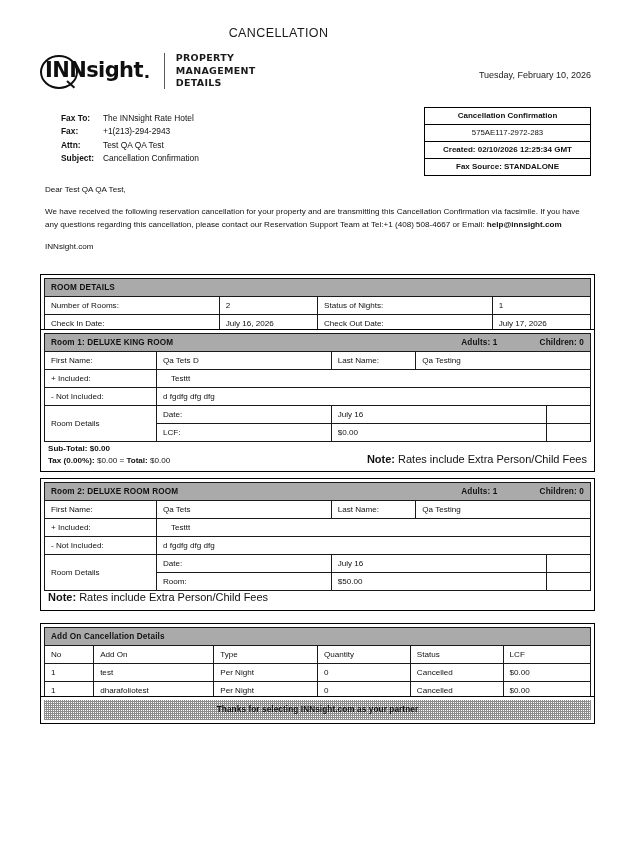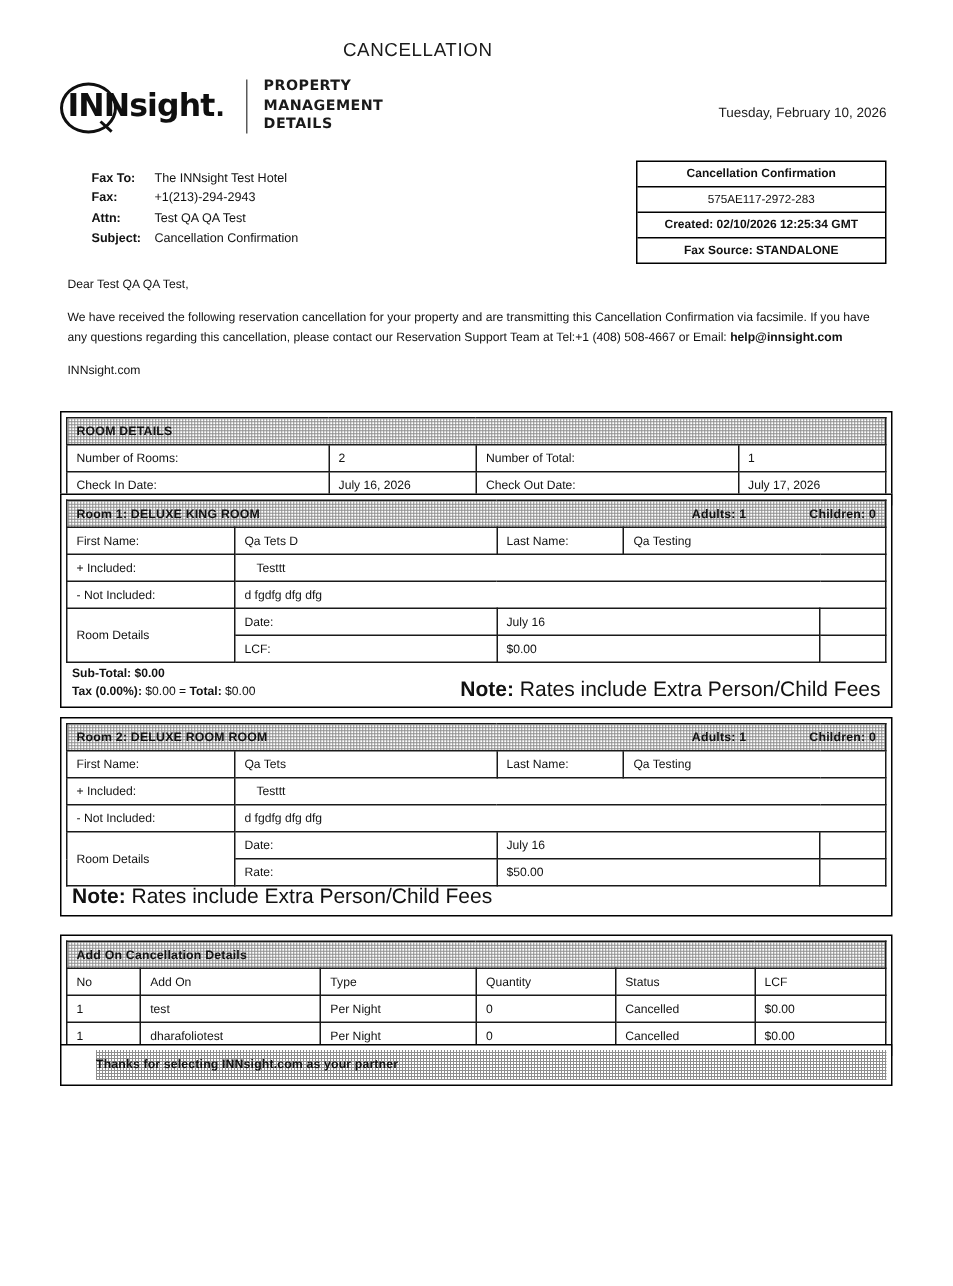--- a/index.html
+++ b/index.html
@@ -204,29 +204,29 @@
 
   .subtotal-row {
     display: flex;
     justify-content: space-between;
     align-items: flex-end;
     font-size: 8.1px;
     line-height: 11.6px;
     padding: 1px 4px 2px 4px;
   }
   .subtotal-row .lft b { font-weight: bold; }
-  .subtotal-row .rgt { font-size: 14px; padding-bottom: 1px; }
+  .subtotal-row .rgt { font-size: 11px; padding-bottom: 1px; }
   .subtotal-row .rgt b { font-weight: bold; }
 
   .thanks {
+    text-align: center;
     font-weight: bold;
     font-size: 8.2px;
     padding: 5px 0 6px;
     letter-spacing: 0.1px;
-    margin-left: 20px;
   }
   .thanksbox {
     border: 1.6px solid #000;
     padding: 3px;
     background: #fff;
   }
 
   .indent { padding-left: 14px !important; }
 </style>
 </head>
@@ -249,21 +249,21 @@
       <div>MANAGEMENT</div>
       <div>DETAILS</div>
     </div>
   </div>
 
   <div class="doc-date">Tuesday, February 10, 2026</div>
 
   <div class="faxmeta">
     <div class="row">
       <span class="k">Fax To:</span>
-      <span class="v">The INNsight Test Hotel</span>
+      <span class="v">The INNsight Rate Hotel</span>
     </div>
     <div class="row">
       <span class="k">Fax:</span>
       <span class="v">+1(213)-294-2943</span>
     </div>
     <div class="row">
       <span class="k">Attn:</span>
       <span class="v">Test QA QA Test</span>
     </div>
     <div class="row">
@@ -297,21 +297,21 @@
             <col style="width:32%">
             <col style="width:18%">
         </colgroup>
         <tbody>
           <tr>
             <td class="hdr hatch" colspan="4">ROOM DETAILS</td>
           </tr>
           <tr>
             <td>Number of Rooms:</td>
             <td>2</td>
-            <td>Number of Total:</td>
+            <td>Status of Nights:</td>
             <td>1</td>
           </tr>
           <tr>
             <td>Check In Date:</td>
             <td>July 16, 2026</td>
             <td>Check Out Date:</td>
             <td>July 17, 2026</td>
           </tr>
         </tbody>
       </table>
@@ -422,21 +422,21 @@
             <td>- Not Included:</td>
             <td colspan="4">d fgdfg dfg dfg</td>
           </tr>
           <tr>
             <td rowspan="2">Room Details</td>
             <td>Date:</td>
             <td colspan="2">July 16</td>
             <td></td>
           </tr>
           <tr>
-            <td>Rate:</td>
+            <td>Room:</td>
             <td colspan="2">$50.00</td>
             <td></td>
           </tr>
         </tbody>
       </table>
       <div class="subtotal-row">
         <div class="rgt">
           <b>Note:</b>
           <span>Rates include Extra Person/Child Fees</span>
         </div>

